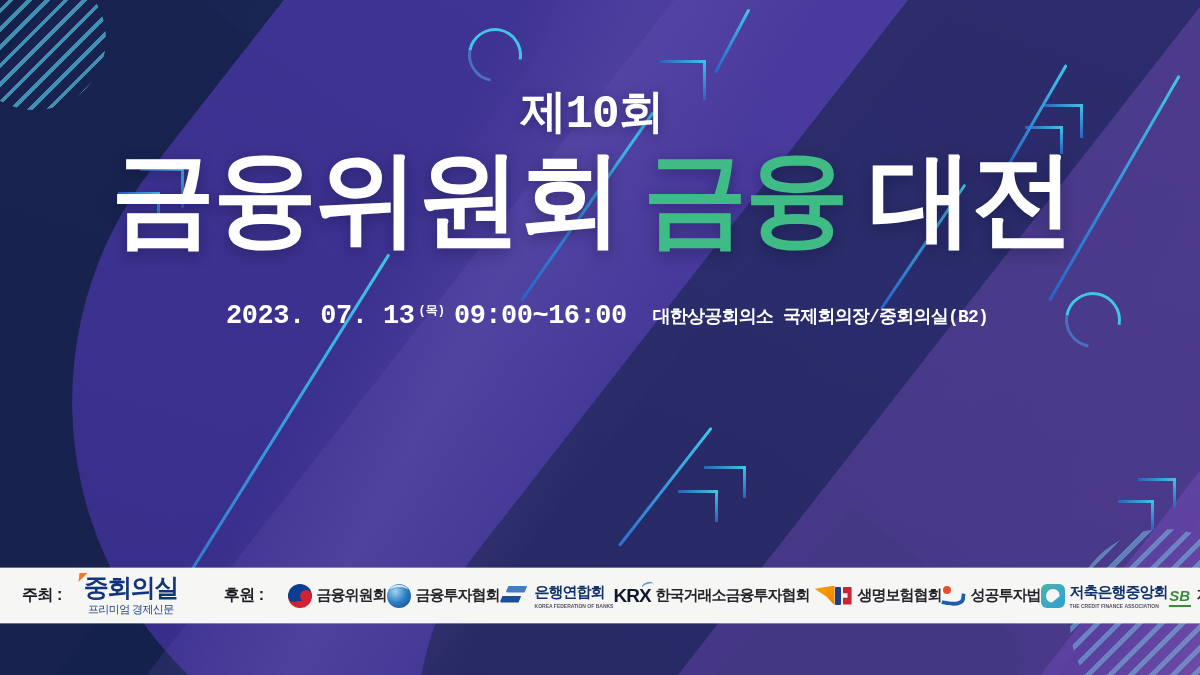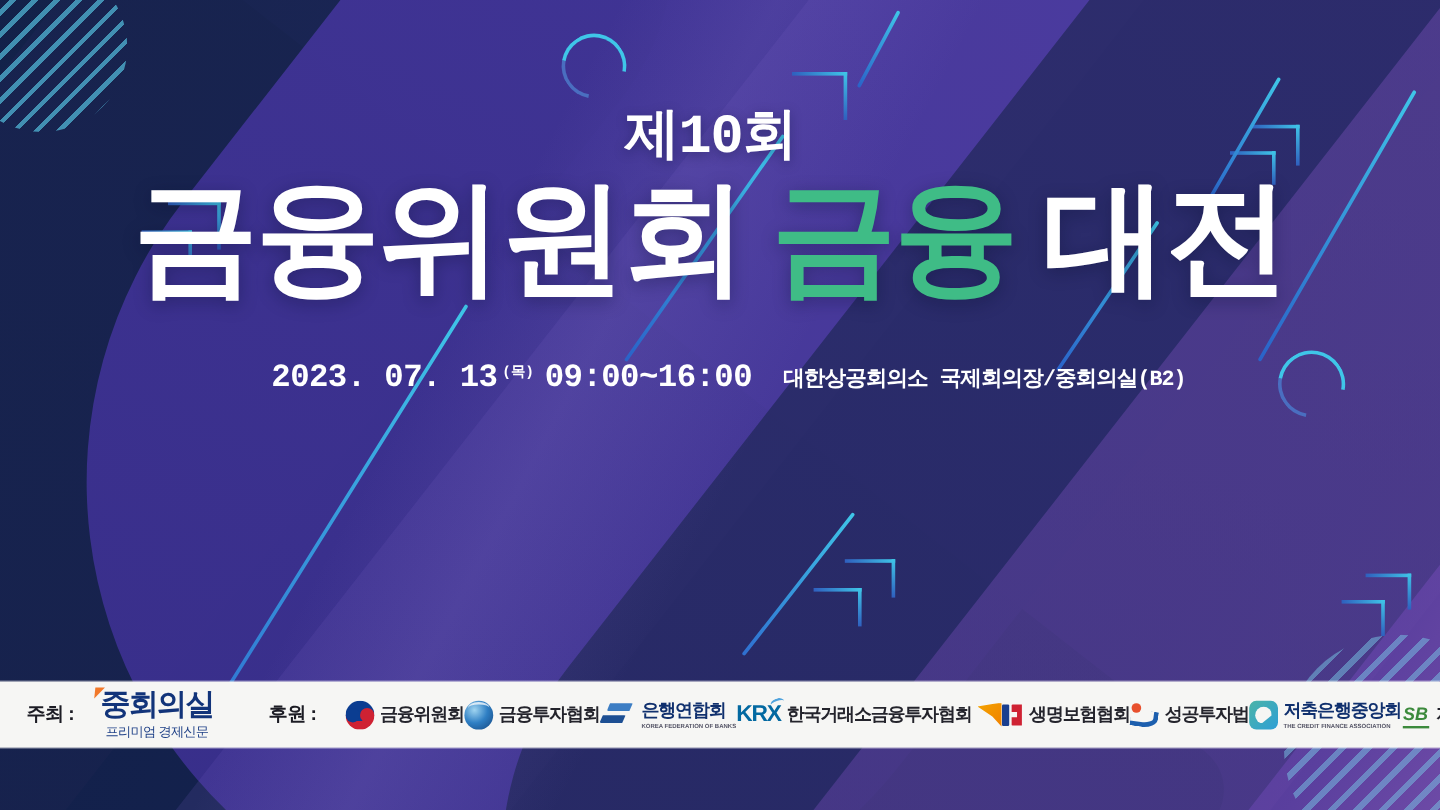--- a/index.html
+++ b/index.html
@@ -282,21 +282,21 @@
   .lg-globe:after{content:"";position:absolute;left:3px;top:1px;width:18px;height:8px;
     border-radius:50%;border-top:2px solid rgba(255,255,255,.75);}
 
   .lg-kfb{width:30px;height:20px;position:relative;}
   .lg-kfb i{position:absolute;display:block;border-radius:2px;}
   .lg-kfb .t{left:6px;top:0;width:22px;height:7px;background:#3d7ec4;
     clip-path:polygon(14% 0,100% 0,86% 100%,0 100%);}
   .lg-kfb .b{left:0;top:10px;width:22px;height:7px;background:#1d4f93;
     clip-path:polygon(14% 0,100% 0,86% 100%,0 100%);}
 
-  .lg-krx{font-size:19px;font-weight:700;color:#0369a1;letter-spacing:-1px;position:relative;}
+  .lg-krx{font-size:19px;font-weight:700;color:#0f172a;letter-spacing:-1px;position:relative;}
   .lg-krx .swoosh{position:absolute;right:-3px;top:-3px;width:12px;height:8px;
     border-top:2px solid #4fa3dd;border-radius:50%;transform:rotate(-18deg);}
 
   .lg-arrow{width:20px;height:20px;position:relative;}
   .lg-arrow:after{content:"";position:absolute;inset:0;
     background:linear-gradient(135deg,#f4a300 0%,#f08000 100%);
     clip-path:polygon(100% 0,100% 100%,62% 58%,0 16%);}
 
   .lg-life{width:18px;height:18px;position:relative;}
   .lg-life .l{position:absolute;left:0;top:0;width:6px;height:18px;background:#1a3f8f;border-radius:1px;}

